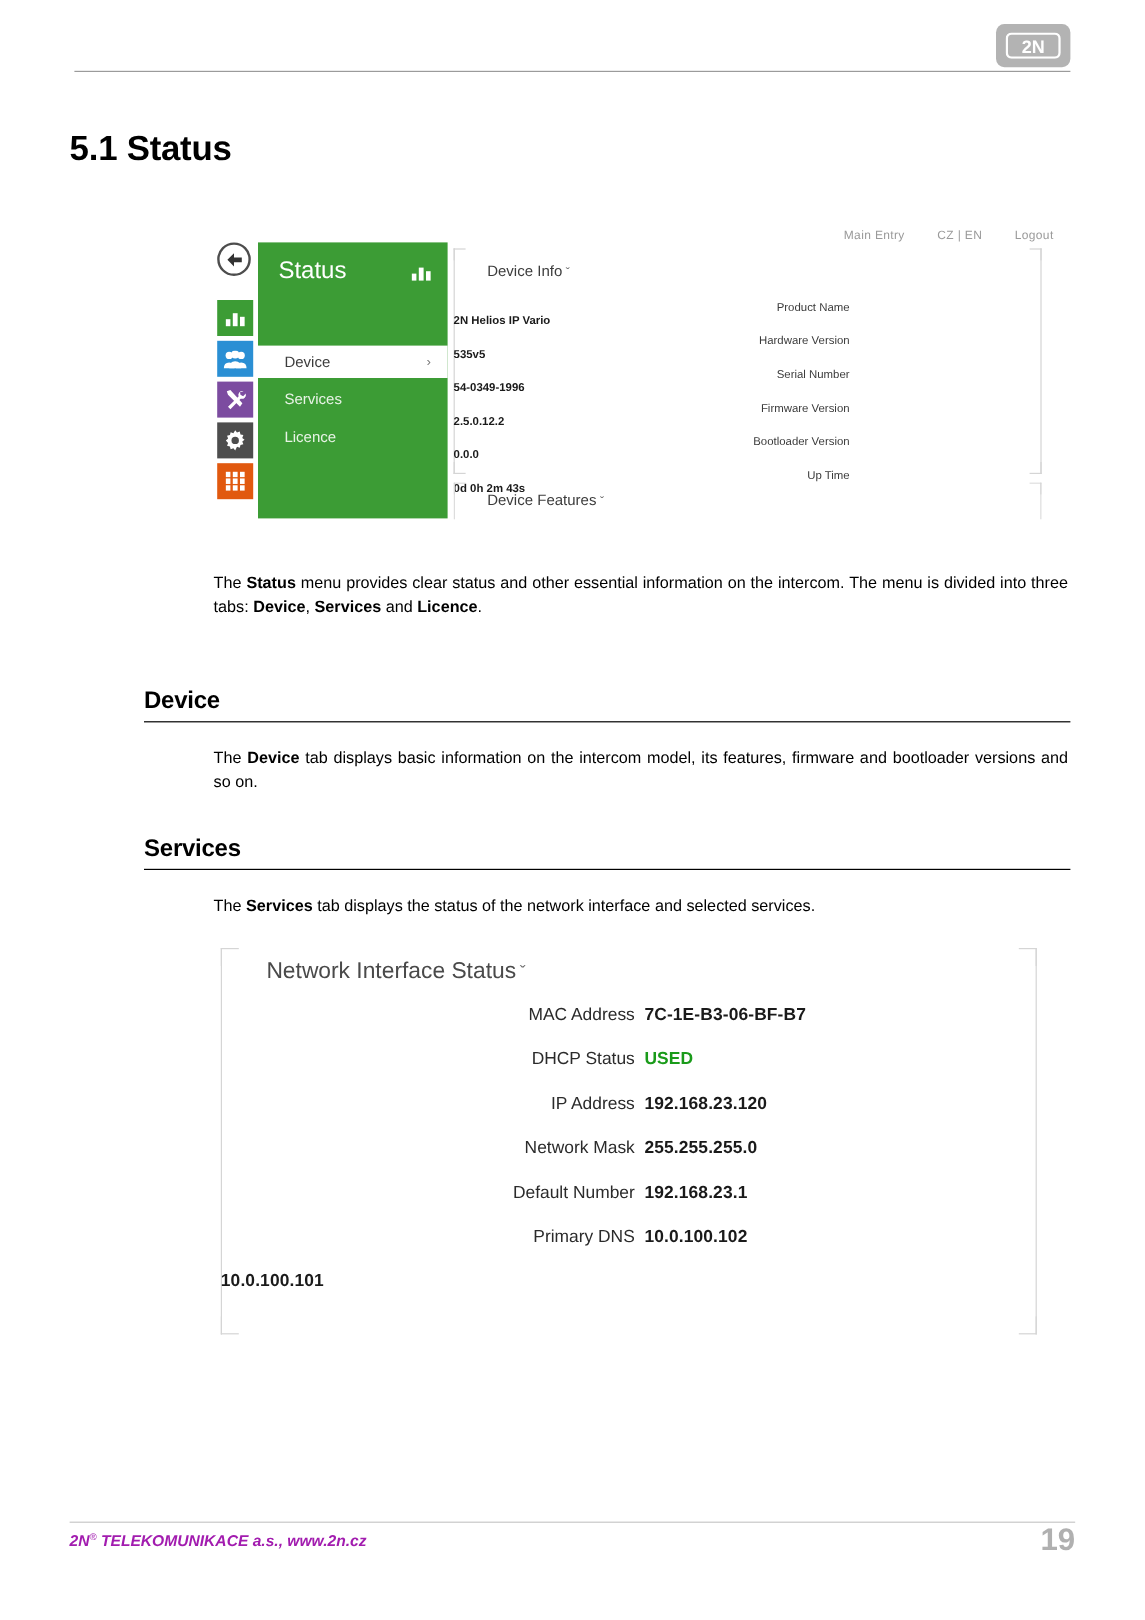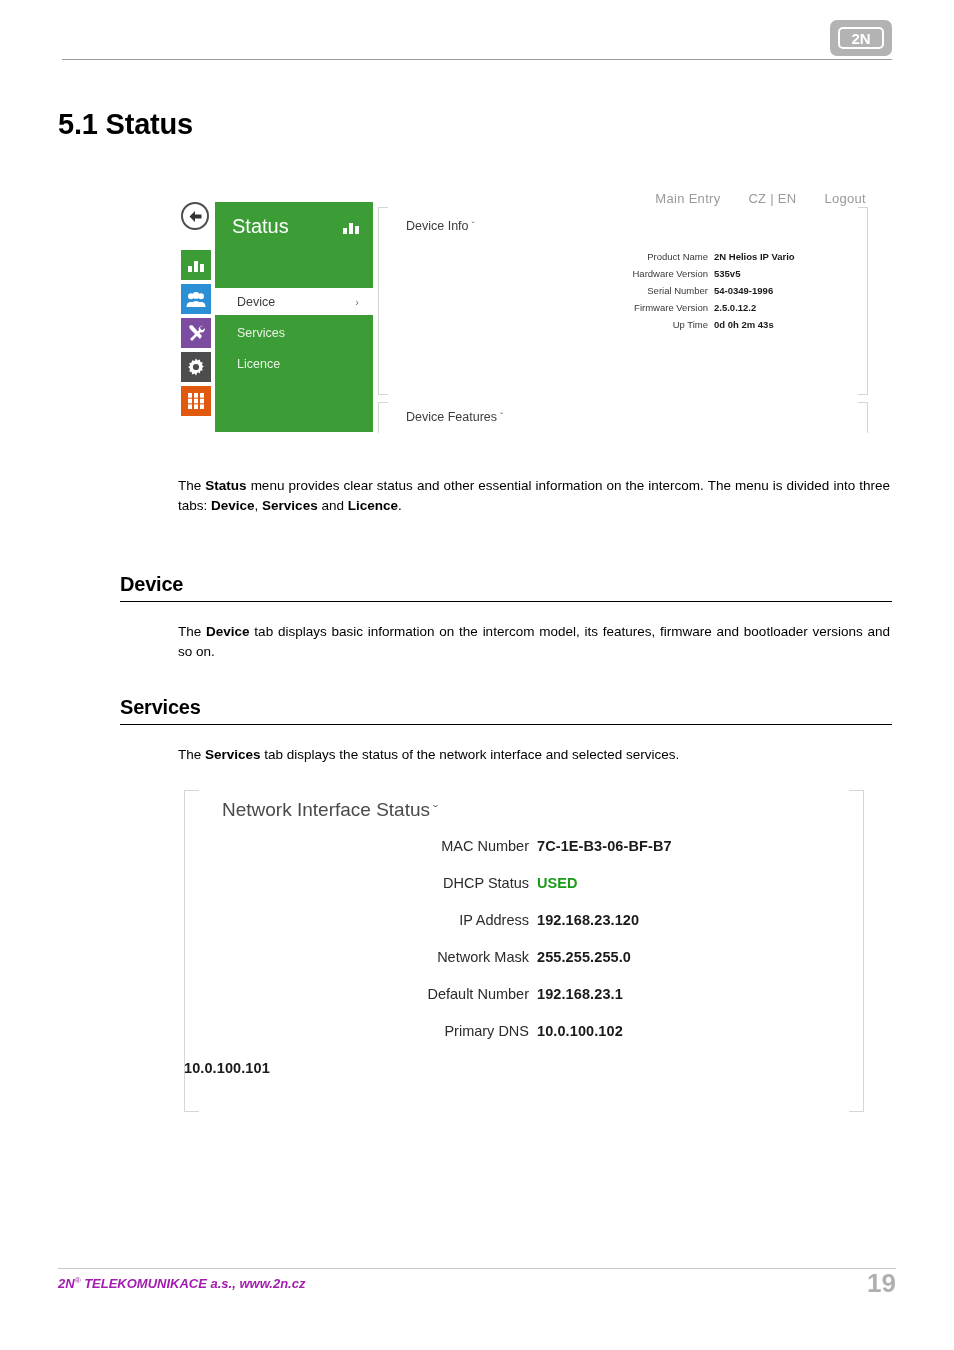--- a/index.html
+++ b/index.html
@@ -60,23 +60,23 @@
   
   .shot1 {
     position: absolute;
     left: 178px;
     top: 183px;
     width: 700px;
     height: 250px;
   }
   .topnav {
     position: absolute;
-    right: 12px;
+    right: 0;
     top: 8px;
-    font-size: 13px;
+    font-size: 10px;
     color: #9a9a9a;
     letter-spacing: 0.3px;
     white-space: nowrap;
   }
   .topnav span { margin-left: 24px; }
 
   .backbtn {
     position: absolute;
     left: 3px;
     top: 19px;
@@ -180,22 +180,23 @@
     font-size: 12.5px;
     color: #3c3c3c;
     font-weight: 400;
     white-space: nowrap;
   }
   .panel-title .caret { font-size: 10px; color:#6b6b6b; margin-left: 3px; }
 
   .kvtable { position: absolute; }
   .kvrow {
     display: flex;
-    align-items: center;
+    align-items: flex-start;
     margin-bottom: 6px;
+    flex-direction: column;
   }
   .kvrow .k {
     text-align: right;
     font-size: 9.5px;
     color: #3a3a3a;
     padding-right: 6px;
   }
   .kvrow .v {
     font-size: 9.5px;
     font-weight: bold;
@@ -413,20 +414,24 @@
       </div>
       <div class="kvrow">
         <div class="k" style="width:330px;">Serial Number</div>
         <div class="v">54-0349-1996</div>
       </div>
       <div class="kvrow">
         <div class="k" style="width:330px;">Firmware Version</div>
         <div class="v">2.5.0.12.2</div>
       </div>
       <div class="kvrow">
+        <div class="k" style="width:330px;">Bootloader Version</div>
+        <div class="v">0.0.0</div>
+      </div>
+      <div class="kvrow">
         <div class="k" style="width:330px;">Up Time</div>
         <div class="v">0d 0h 2m 43s</div>
       </div>
     </div>
   </div>
 
   <div class="framepanel" style="left:200px; top:219px; width:490px; height:31px; overflow:hidden;">
     <div class="fp-corner fp-tl"></div>
     <div class="fp-corner fp-tr"></div>
     <div class="fp-edgeL"></div>
@@ -454,21 +459,21 @@
     <div class="fp-corner fp-bl" style="width:14px;height:14px;"></div>
     <div class="fp-corner fp-br" style="width:14px;height:14px;"></div>
     <div class="fp-edgeL"></div>
     <div class="fp-edgeR"></div>
   </div>
 
   <div class="panel-title"><span>Network Interface Status</span><span class="caret">ˇ</span></div>
 
   <div class="net-table">
     <div class="net-row">
-      <div class="k">MAC Number</div>
+      <div class="k">MAC Address</div>
       <div class="v">7C-1E-B3-06-BF-B7</div>
     </div>
     <div class="net-row">
       <div class="k">DHCP Status</div>
       <div class="v used">USED</div>
     </div>
     <div class="net-row">
       <div class="k">IP Address</div>
       <div class="v">192.168.23.120</div>
     </div>

